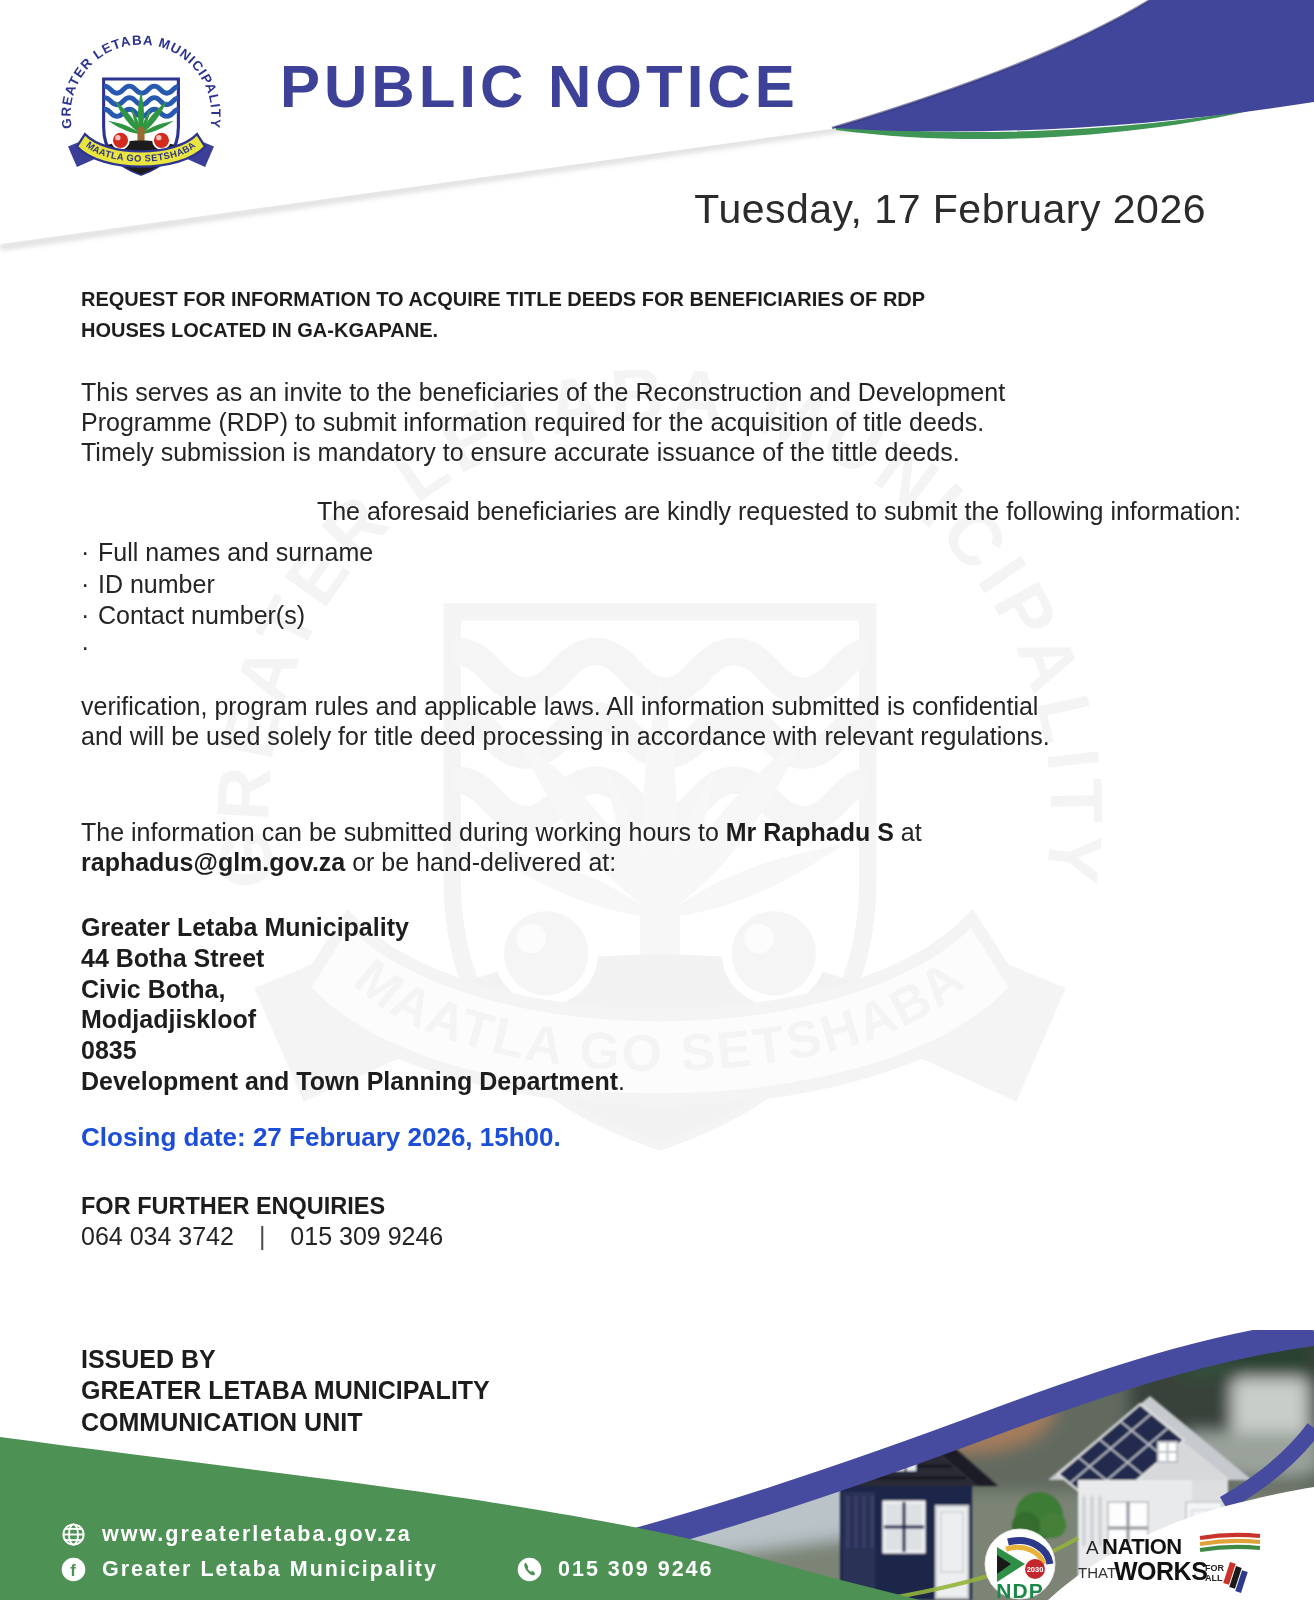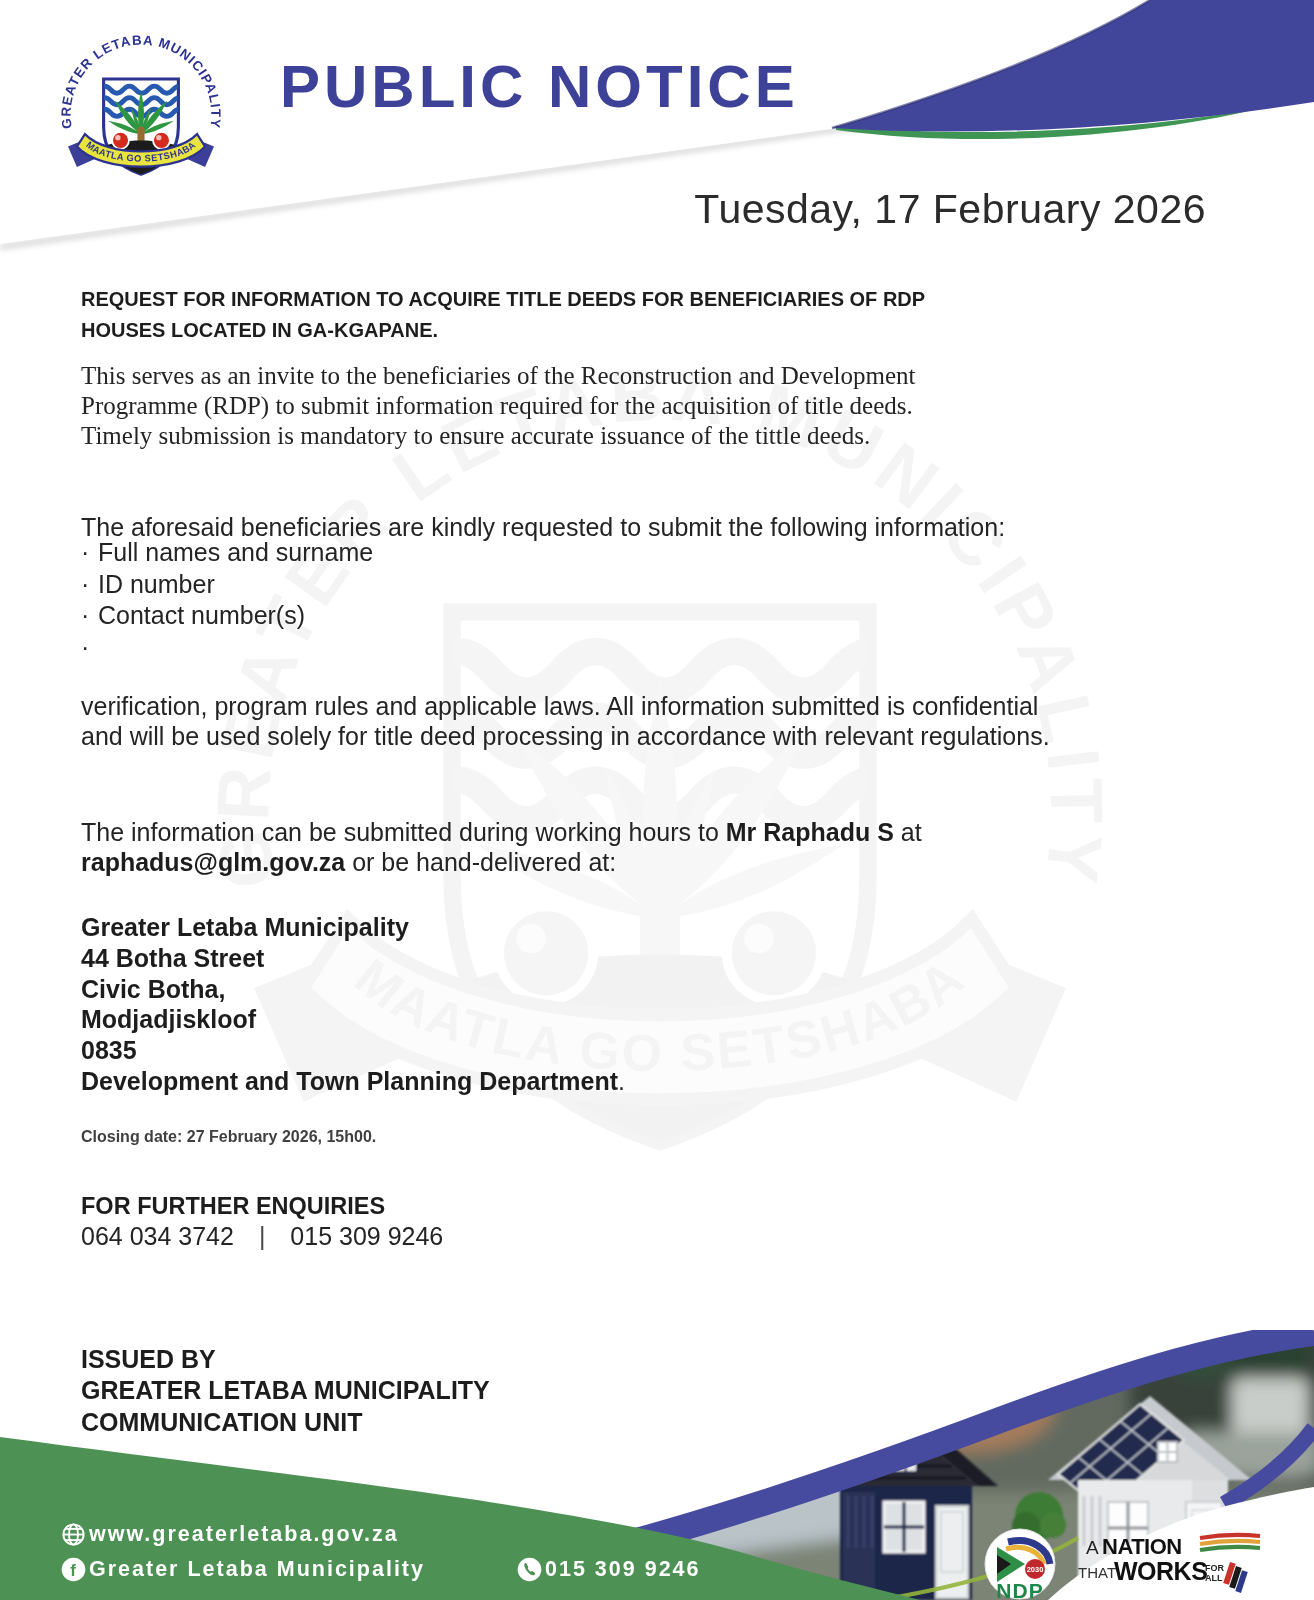--- a/index.html
+++ b/index.html
@@ -17,39 +17,39 @@
              color:#2b2b2b;letter-spacing:.5px;white-space:nowrap;}
 
   
   #watermark{left:165px;top:295px;width:990px;height:990px;opacity:.05;
              filter:grayscale(1);pointer-events:none;}
 
   
   .doc{left:81px;width:1160px;line-height:30px;font-size:25px;}
   .line{white-space:nowrap;}
   #notice-heading{top:284px;font-weight:bold;font-size:20px;line-height:31px;color:#1d1d1d;}
-  #intro-para{top:361px;font-family:Liberation Serif, serif;}
-  #request-line{top:512px;}
+  #intro-para{top:377px;}
+  #request-line{top:496px;text-align:right;}
   #bullet-list{top:537px;line-height:31.5px;}
   .bullet-row{display:flex;}
   .bullet-dot{width:17px;}
   #disclaimer-para{top:692px;line-height:29.5px;}
   #submission-para{top:817px;}
   .b{font-weight:bold;color:#1d1d1d;}
   #address-block{top:912px;line-height:30.8px;font-weight:bold;color:#1d1d1d;}
-  #closing-date{top:1122px;font-weight:bold;font-size:16px;color:#404040;}
+  #closing-date{top:1122px;font-weight:bold;font-size:26px;color:#1d4ed8;}
   #enquiries-block{top:1191px;line-height:30px;}
   #enquiries-heading{font-weight:bold;font-size:23.5px;color:#1d1d1d;}
   #enquiries-phones span{display:inline-block;}
   #enquiries-phones .sep{margin:0 18px;color:#4a4a4a;}
   #issued-block{top:1344px;line-height:31.3px;font-weight:bold;color:#1d1d1d;}
 
   
   #footer-art{left:0;top:1330px;width:1314px;height:270px;}
-  .f-row{display:flex;align-items:center;gap:2px;color:#ffffff;font-weight:bold;
+  .f-row{display:flex;align-items:center;gap:15px;color:#ffffff;font-weight:bold;
          font-size:21.5px;letter-spacing:2px;white-space:nowrap;}
   #footer-website{left:60px;top:1521px;}
   #footer-facebook{left:60px;top:1556px;}
   #footer-phone{left:516px;top:1556px;}
   #ndp-logo{left:980px;top:1526px;width:80px;height:80px;}
   #nation-logo{left:1072px;top:1528px;width:200px;height:66px;}
 </style>
 </head>
 <body>
 

